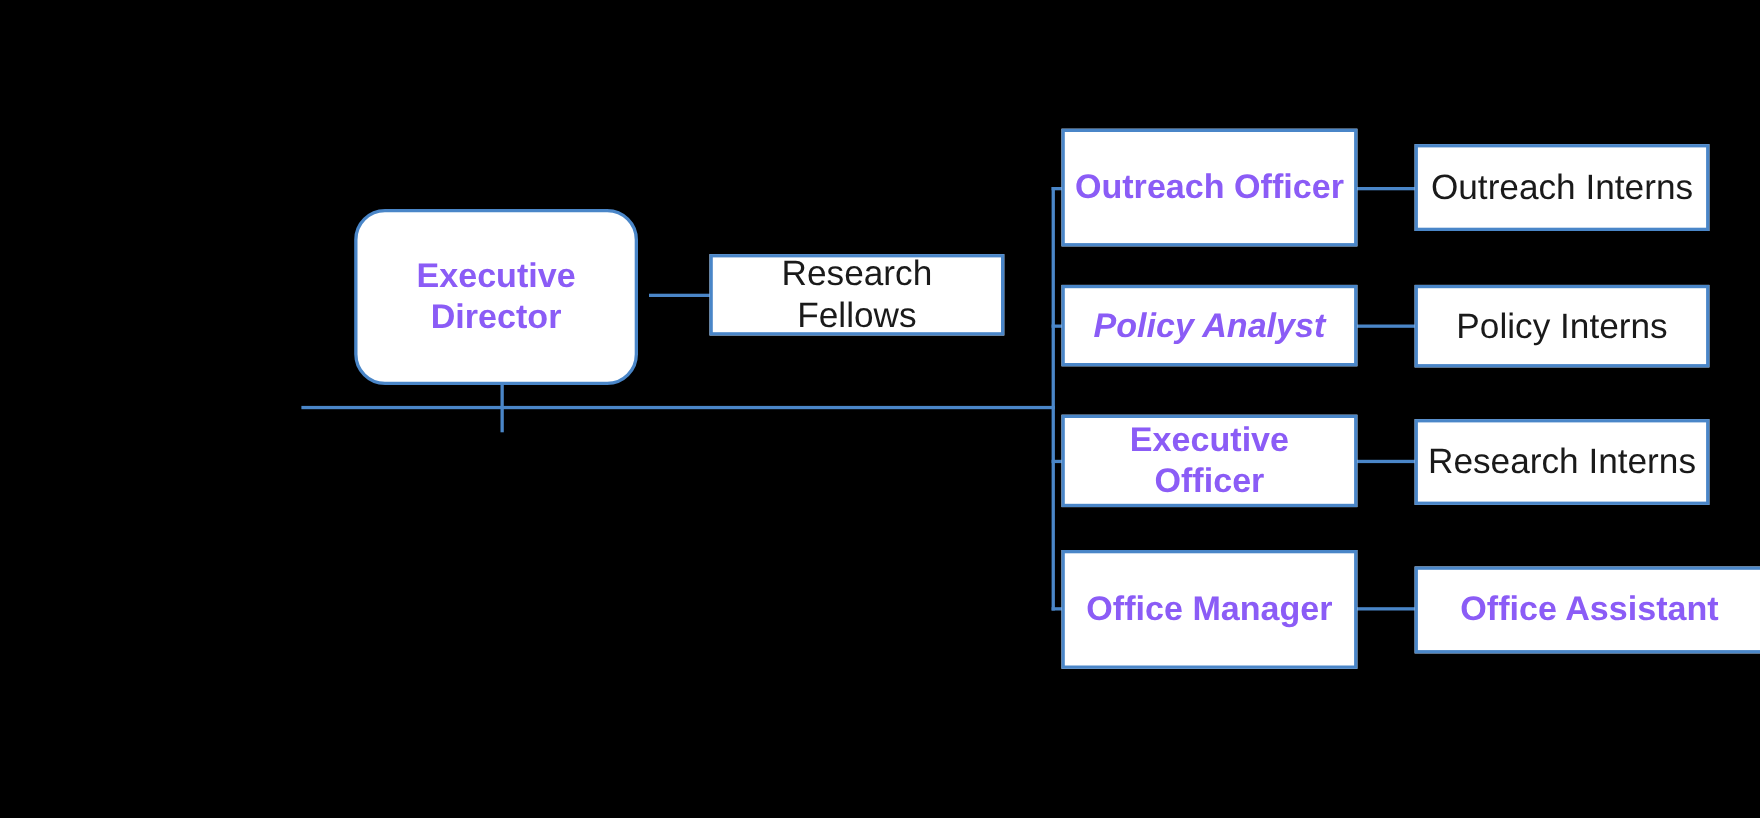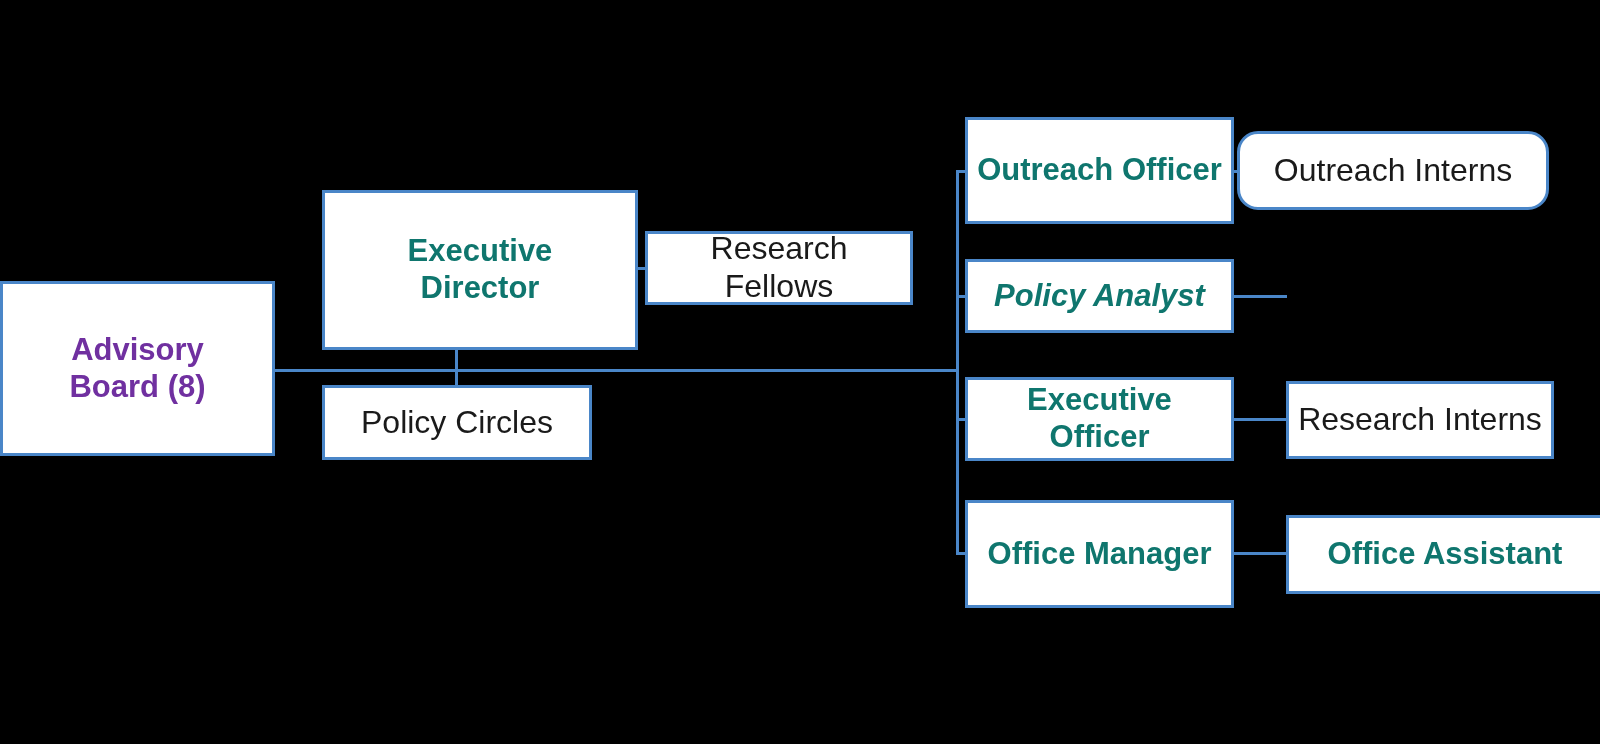--- a/index.html
+++ b/index.html
@@ -27,21 +27,21 @@
     line-height: 1.18;
   }
   .node .label {
     display: block;
     width: 100%;
     padding: 0 6px;
     box-sizing: border-box;
     white-space: pre-line;
   }
   .t-purple { color: #7030A0; font-weight: bold; }
-  .t-orange { color: #0f766e; font-weight: bold; }
+  .t-orange { color: #8b5cf6; font-weight: bold; }
   .t-black  { color: #1A1A1A; font-weight: normal; }
   .fs-31 { font-size: 31px; }
   .fs-32 { font-size: 32px; }
 
   .conn {
     position: absolute;
     background: #4A86C8;
   }
   .conn-h { height: 3px; }
   .conn-v { width: 3px; }
@@ -62,50 +62,46 @@
   <div class="conn conn-h" style="left:956px; top:170px; width:12px;"></div>
   <div class="conn conn-h" style="left:956px; top:295px; width:12px;"></div>
   <div class="conn conn-h" style="left:956px; top:418px; width:12px;"></div>
   <div class="conn conn-h" style="left:956px; top:552px; width:12px;"></div>
 
   <div class="conn conn-h" style="left:1232px; top:170px; width:55px;"></div>
   <div class="conn conn-h" style="left:1232px; top:295px; width:55px;"></div>
   <div class="conn conn-h" style="left:1232px; top:418px; width:55px;"></div>
   <div class="conn conn-h" style="left:1232px; top:552px; width:55px;"></div>
 
-  <div class="node" style="left:0px; top:281px; width:275px; height:175px;">
-    <span class="label t-purple fs-31">Advisory
-Board (8)</span>
-  </div>
 
-  <div class="node" style="left:322px; top:190px; width:316px; height:160px;">
+  <div class="node" style="left:322px; top:190px; width:258px; height:160px;border-radius:28px;">
     <span class="label t-orange fs-31">Executive
 Director</span>
   </div>
 
   <div class="node" style="left:645px; top:231px; width:268px; height:74px;">
     <span class="label t-black fs-32">Research Fellows</span>
   </div>
 
-  <div class="node" style="left:322px; top:385px; width:270px; height:75px;">
-    <span class="label t-black fs-32">Policy Circles</span>
-  </div>
 
   <div class="node" style="left:965px; top:117px; width:269px; height:107px;">
     <span class="label t-orange fs-31">Outreach Officer</span>
   </div>
 
-  <div class="node" style="left:1237px; top:131px; width:312px; height:79px;border-radius:21px;">
+  <div class="node" style="left:1286px; top:131px; width:268px; height:79px;">
     <span class="label t-black fs-32">Outreach Interns</span>
   </div>
 
   <div class="node" style="left:965px; top:259px; width:269px; height:74px;font-style:italic;">
     <span class="label t-orange fs-31">Policy Analyst</span>
   </div>
 
+  <div class="node" style="left:1286px; top:259px; width:268px; height:75px;">
+    <span class="label t-black fs-32">Policy Interns</span>
+  </div>
 
   <div class="node" style="left:965px; top:377px; width:269px; height:84px;">
     <span class="label t-orange fs-31">Executive Officer</span>
   </div>
 
   <div class="node" style="left:1286px; top:381px; width:268px; height:78px;">
     <span class="label t-black fs-32">Research Interns</span>
   </div>
 
   <div class="node" style="left:965px; top:500px; width:269px; height:108px;">

